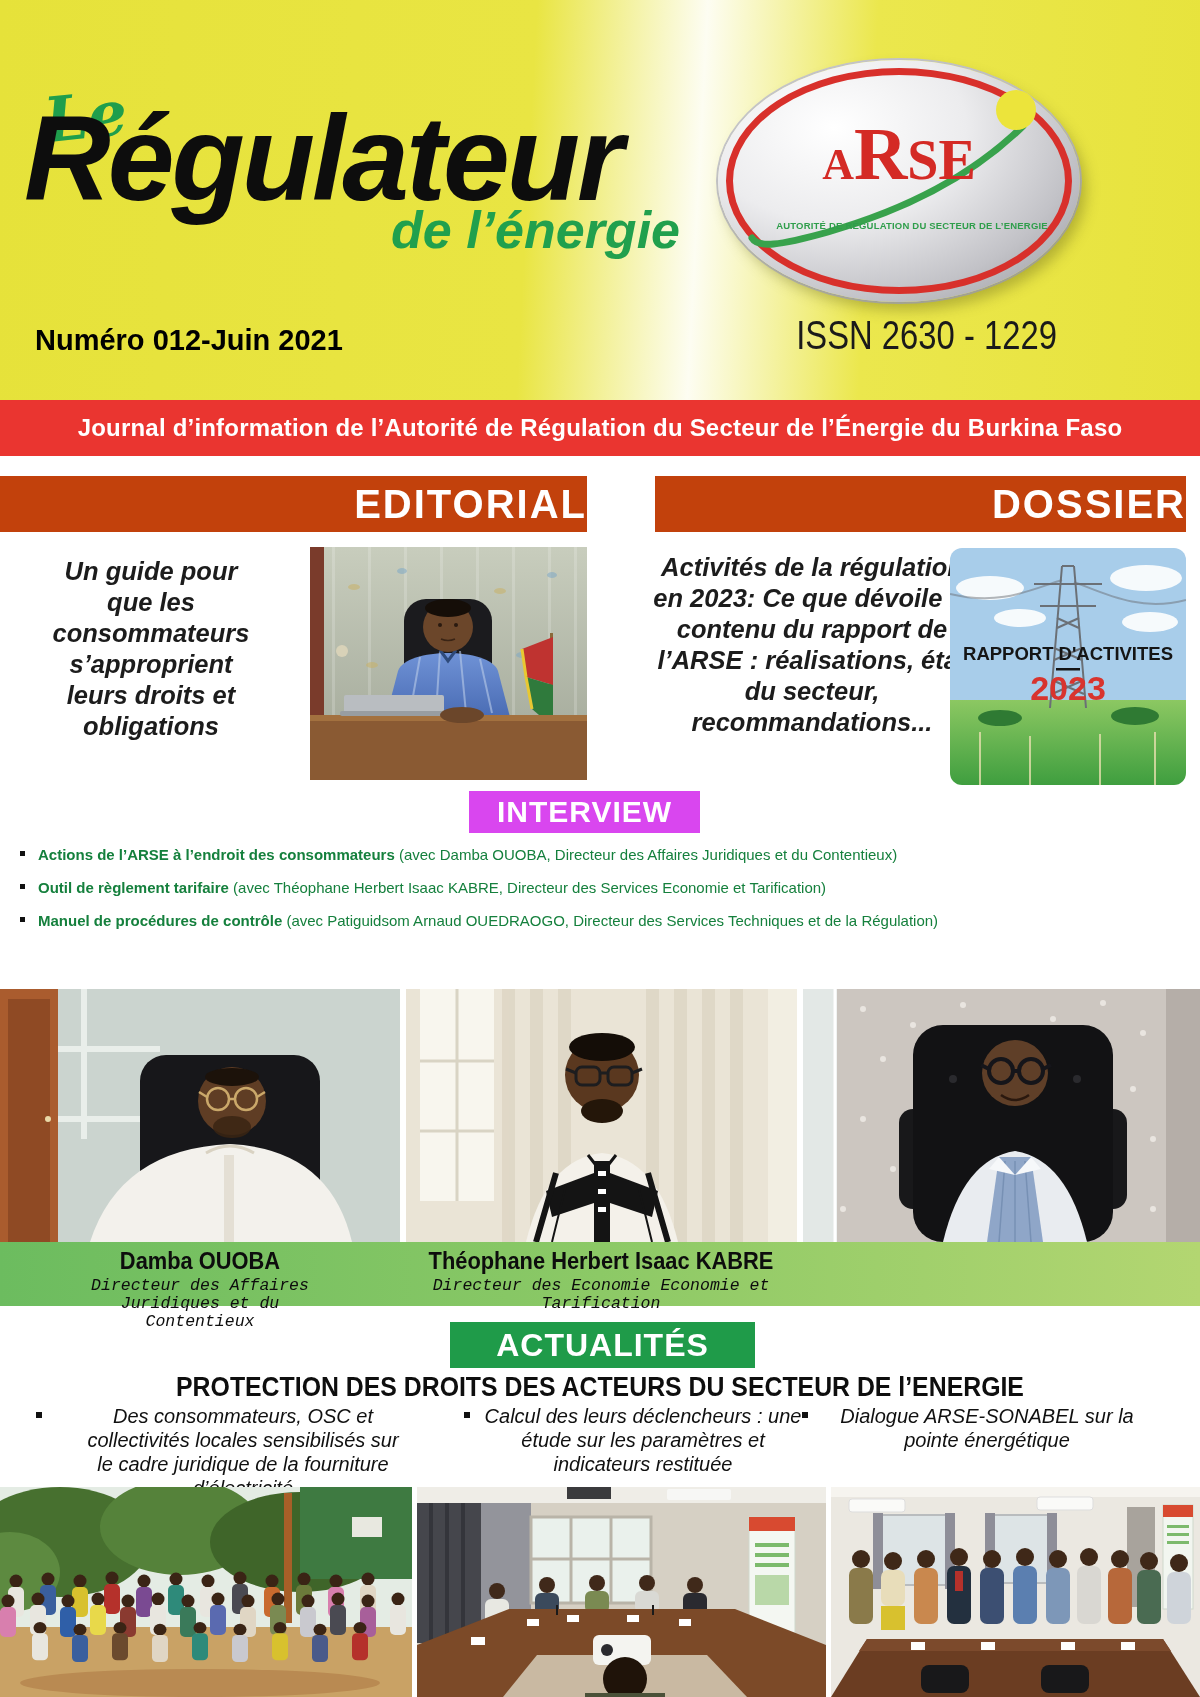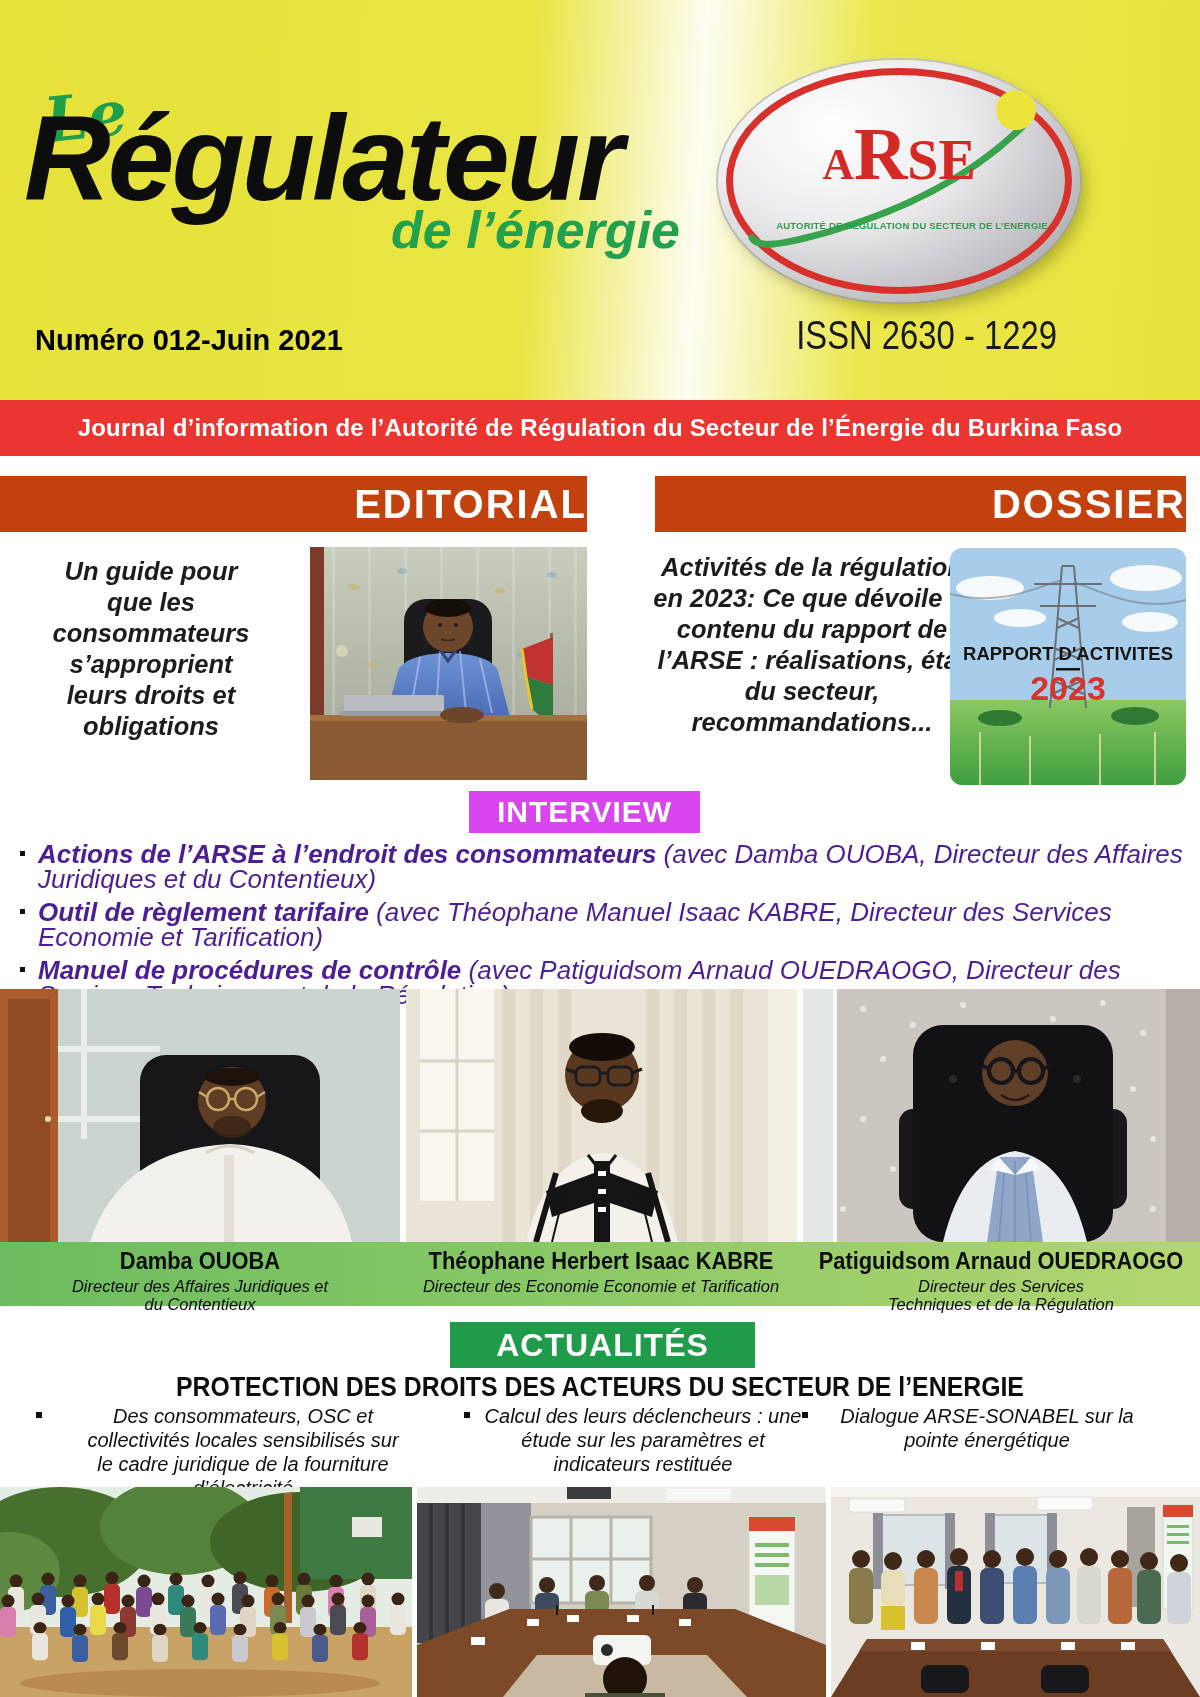--- a/index.html
+++ b/index.html
@@ -50,33 +50,33 @@
     font-style:italic;font-weight:bold;color:#1c1c1c;}
   .dossier-teaser{left:652px;top:552px;width:320px;text-align:center;font-size:25.5px;line-height:31px;
     font-style:italic;font-weight:bold;color:#1c1c1c;}
   .photo-edit{left:310px;top:547px;width:277px;height:233px;}
   .cover{left:950px;top:548px;width:236px;height:237px;border-radius:12px;overflow:hidden;}
 
   
   .band-interview{left:469px;top:791px;width:231px;height:42px;background:#d946ef;color:#fff;
     font-weight:bold;font-size:30px;text-align:center;line-height:42px;letter-spacing:1px;}
   .int-list{left:18px;top:842px;width:1168px;margin:0;padding:0;list-style:none;}
-  .int-list li{position:relative;padding-left:20px;margin-bottom:8px;font-size:26px;line-height:25px;
-    font-style:italic;color:#4c1d95;}
+  .int-list li{position:relative;padding-left:20px;margin-bottom:8px;font-size:15px;line-height:25px;
+    color:#15803d;}
   .int-list li::before{content:"";position:absolute;left:2px;top:9px;width:5px;height:5px;background:#111;}
   .int-topic{font-weight:bold;}
   .iphoto{top:989px;height:253px;}
   .iphoto1{left:0;width:400px;} .iphoto2{left:406px;width:391px;} .iphoto3{left:803px;width:397px;}
 
   
   .caption-bar{left:0;top:1242px;width:1200px;height:64px;
     background:linear-gradient(90deg,#6cbc5f 0%,#8cc966 50%,#b3d671 100%);}
   .cap{position:absolute;top:6px;text-align:center;color:#0d0d0d;}
   .cap-name{font-size:23px;font-weight:bold;transform:scaleX(.95);transform-origin:center;}
-  .cap-title{font-size:16.5px;font-style:italic;line-height:18px;margin:2px auto 8px;}
+  .cap-title{font-size:16.5px;font-style:italic;line-height:18px;margin:2px auto 8px;font-family:Liberation Mono, monospace;}
   .cap1{left:20px;width:360px;} .cap1 .cap-title{width:260px;}
   .cap2{left:391px;width:420px;}
   .cap3{left:801px;width:400px;} .cap3 .cap-title{width:250px;}
 
   
   .band-actu{left:450px;top:1322px;width:305px;height:46px;background:#1f9b49;color:#fff;
     font-weight:bold;font-size:32px;text-align:center;line-height:46px;letter-spacing:1px;}
   .actu-headline{left:0;top:1372px;width:1200px;text-align:center;font-size:27px;font-weight:bold;
     color:#0e0e0e;transform:scaleX(.92);transform-origin:center;}
   .acol{position:absolute;top:1404px;text-align:center;font-size:20px;line-height:24px;
@@ -223,21 +223,21 @@
       </g>
       <text x="118" y="112" text-anchor="middle" font-family="Liberation Sans, sans-serif" font-size="18.5" font-weight="bold" fill="#151515">RAPPORT D'ACTIVITES</text>
       <rect x="106" y="120" width="24" height="2.5" fill="#151515"></rect>
       <text x="118" y="152" text-anchor="middle" font-family="Liberation Sans, sans-serif" font-size="34" font-weight="bold" fill="#d8342e">2023</text>
     </svg>
   </div>
 
   <div class="abs band-interview">INTERVIEW</div>
   <ul class="abs int-list">
     <li><span class="int-topic">Actions de l’ARSE à l’endroit des consommateurs</span> <span>(avec Damba OUOBA, Directeur des Affaires Juridiques et du Contentieux)</span></li>
-    <li><span class="int-topic">Outil de règlement tarifaire</span> <span>(avec Théophane Manuel Isaac KABRE, Directeur des Services Economie et Tarification)</span></li>
+    <li><span class="int-topic">Outil de règlement tarifaire</span> <span>(avec Théophane Herbert Isaac KABRE, Directeur des Services Economie et Tarification)</span></li>
     <li><span class="int-topic">Manuel de procédures de contrôle</span> <span>(avec Patiguidsom Arnaud OUEDRAOGO, Directeur des Services Techniques et de la Régulation)</span></li>
   </ul>
 
   <div class="abs iphoto iphoto1 ph">
     <svg viewBox="0 0 400 253" preserveAspectRatio="none">
       <rect width="400" height="253" fill="#cbd4cf"></rect>
       <g stroke="#e9eeea" stroke-width="6">
           <line y1="60" x2="160" y2="60"></line>
           <line y1="130" x2="160" y2="130"></line>
           <line x1="84" y1="0" x2="84" y2="150"></line>
@@ -347,24 +347,20 @@
   </div>
 
   <div class="abs caption-bar">
     <div class="cap cap1">
       <div class="cap-name">Damba OUOBA</div>
       <div class="cap-title">Directeur des Affaires Juridiques et du Contentieux</div>
     </div>
     <div class="cap cap2">
       <div class="cap-name">Théophane Herbert Isaac KABRE</div>
       <div class="cap-title">Directeur des Economie Economie et Tarification</div>
-    </div>
-    <div class="cap cap3">
-      <div class="cap-name">Patiguidsom Arnaud OUEDRAOGO</div>
-      <div class="cap-title">Directeur des Services Techniques et de la Régulation</div>
     </div>
   </div>
 
   <div class="abs band-actu">ACTUALITÉS</div>
   <div class="abs actu-headline">PROTECTION DES DROITS DES ACTEURS DU SECTEUR DE l’ENERGIE</div>
   <div class="acol acol1">Des consommateurs, OSC et collectivités locales sensibilisés sur le cadre juridique de la fourniture d’électricité</div>
   <div class="acol acol2">Calcul des leurs déclencheurs : une étude sur les paramètres et indicateurs restituée</div>
   <div class="acol acol3">Dialogue ARSE-SONABEL sur la pointe énergétique</div>
 
   <div class="abs bphoto bphoto1 ph">

